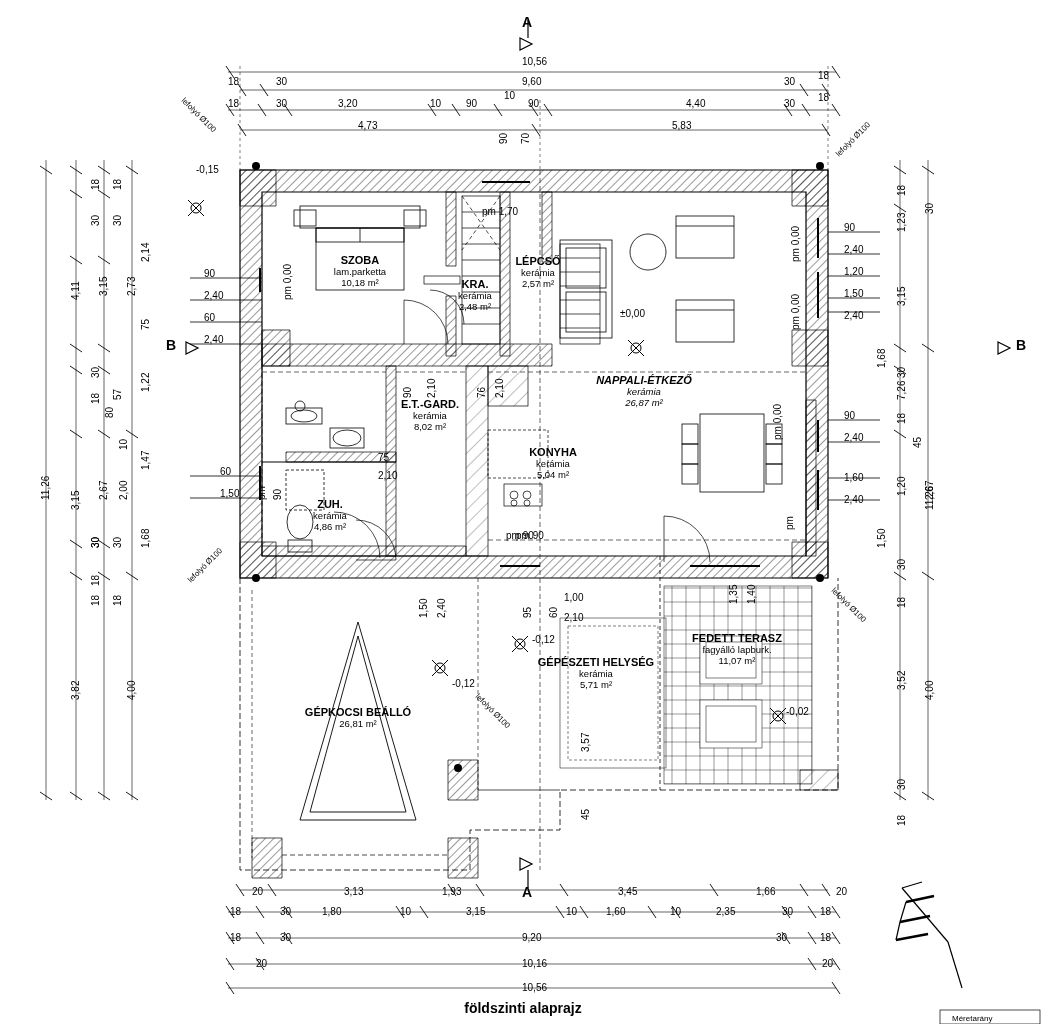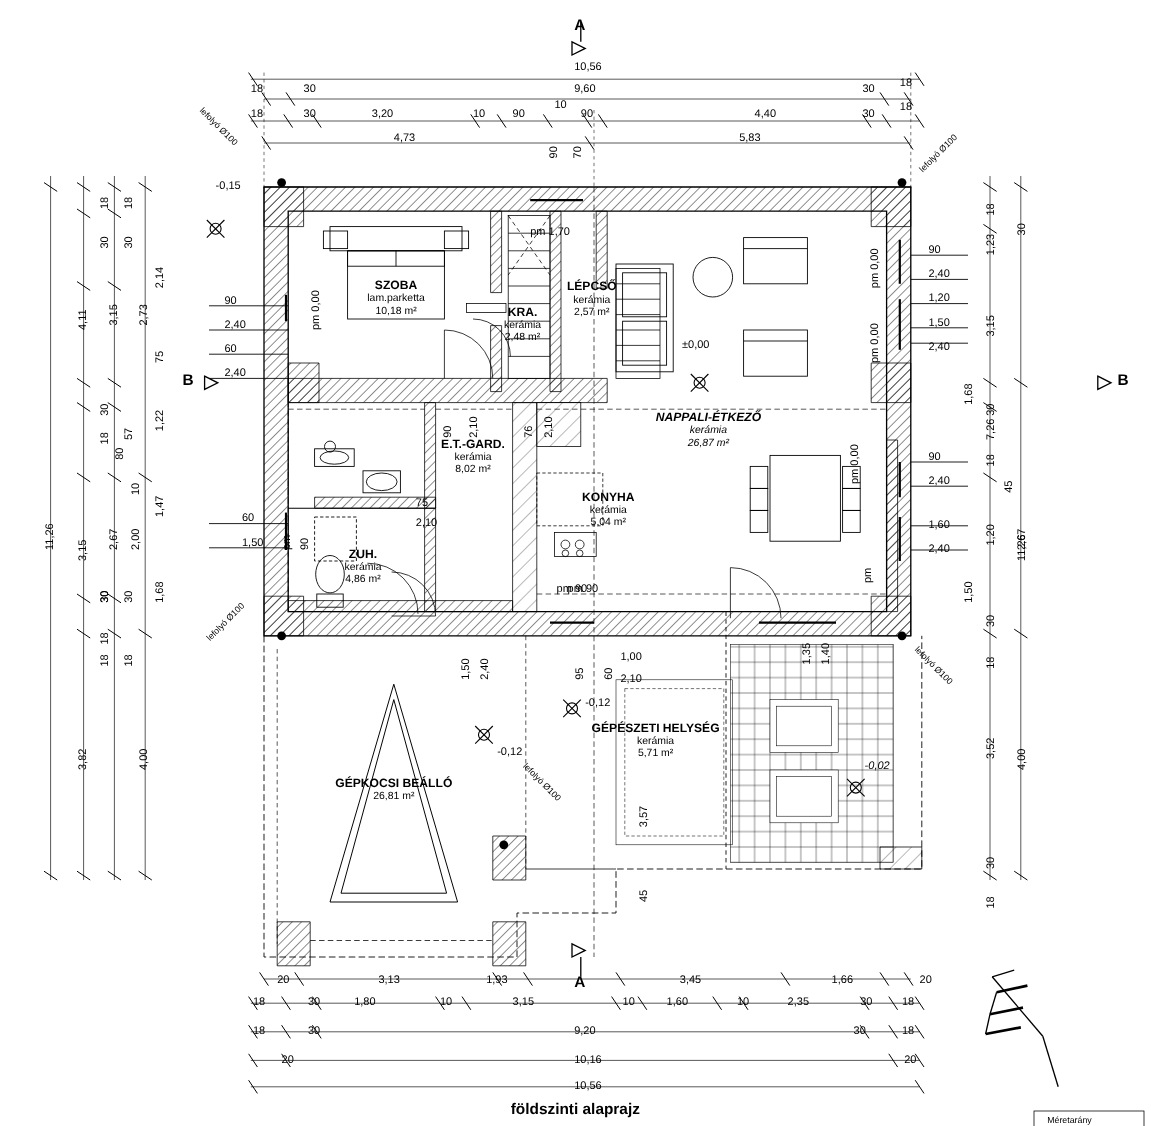--- a/index.html
+++ b/index.html
@@ -460,31 +460,36 @@
   <div class="roomtxt">kerámia</div>
   <div class="roomtxt">4,86 m²</div>
 </div>
 
 <div class="lbl" style="left:528px;top:656px;width:136px;">
   <div class="roomname">GÉPÉSZETI HELYSÉG</div>
   <div class="roomtxt">kerámia</div>
   <div class="roomtxt">5,71 m²</div>
 </div>
 
+<div class="lbl" style="left:668px;top:632px;width:138px;">
+  <div class="roomname">FEDETT TERASZ</div>
+  <div class="roomtxt">fagyálló lapburk.</div>
+  <div class="roomtxt">11,07 m²</div>
+</div>
 
 <div class="lbl" style="left:278px;top:706px;width:160px;">
   <div class="roomname">GÉPKOCSI BEÁLLÓ</div>
   <div class="roomtxt">26,81 m²</div>
 </div>
 
 <div class="lbl dim" style="left:196px;top:164px;">-0,15</div>
 <div class="lbl dim" style="left:620px;top:308px;">±0,00</div>
 <div class="lbl dim" style="left:452px;top:678px;">-0,12</div>
 <div class="lbl dim" style="left:532px;top:634px;">-0,12</div>
-<div class="lbl dim" style="left:786px;top:691px;font-style:italic;">-0,02</div>
+<div class="lbl dim" style="left:786px;top:706px;">-0,02</div>
 
 <div class="lbl tiny rotm45" style="left:186px;top:96px;">lefolyó Ø100</div>
 <div class="lbl tiny rot45" style="left:834px;top:152px;">lefolyó Ø100</div>
 <div class="lbl tiny rot45" style="left:186px;top:578px;">lefolyó Ø100</div>
 <div class="lbl tiny rotm45" style="left:836px;top:586px;">lefolyó Ø100</div>
 <div class="lbl tiny rotm45" style="left:480px;top:692px;">lefolyó Ø100</div>
 
 <div class="lbl dim" style="left:522px;top:56px;">10,56</div>
 <div class="lbl dim" style="left:522px;top:76px;">9,60</div>
 <div class="lbl dim" style="left:228px;top:76px;">18</div>

